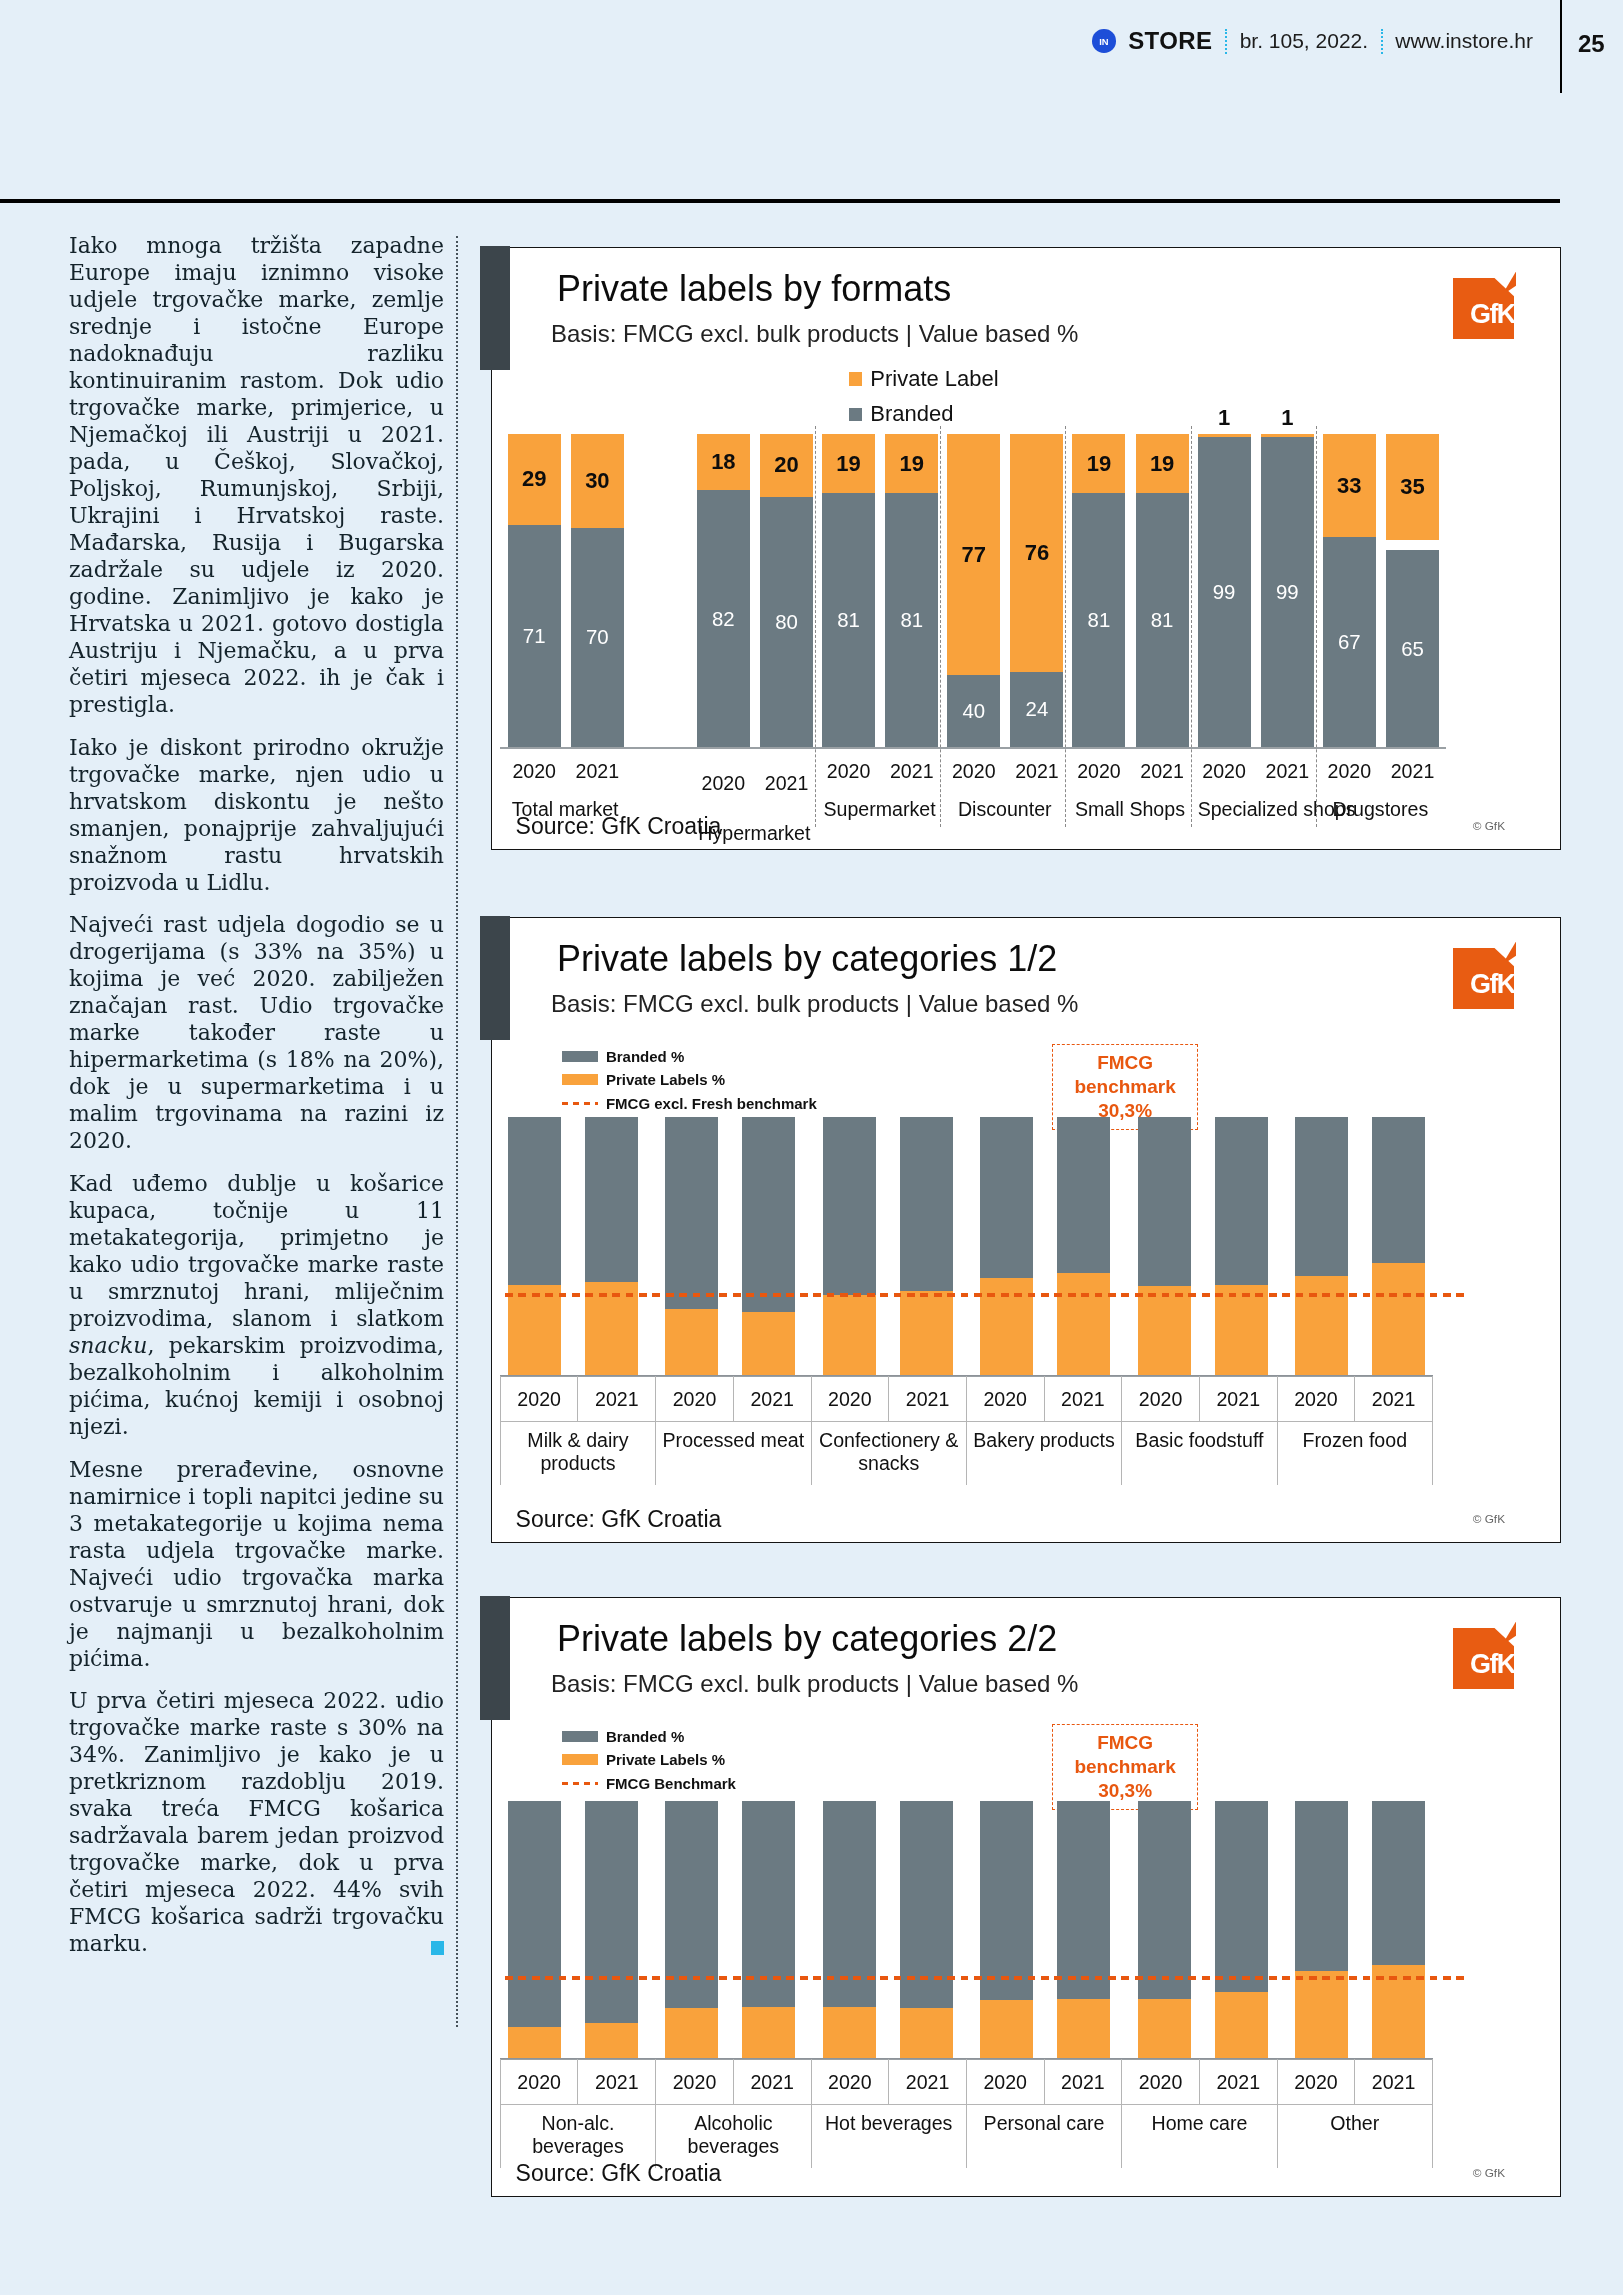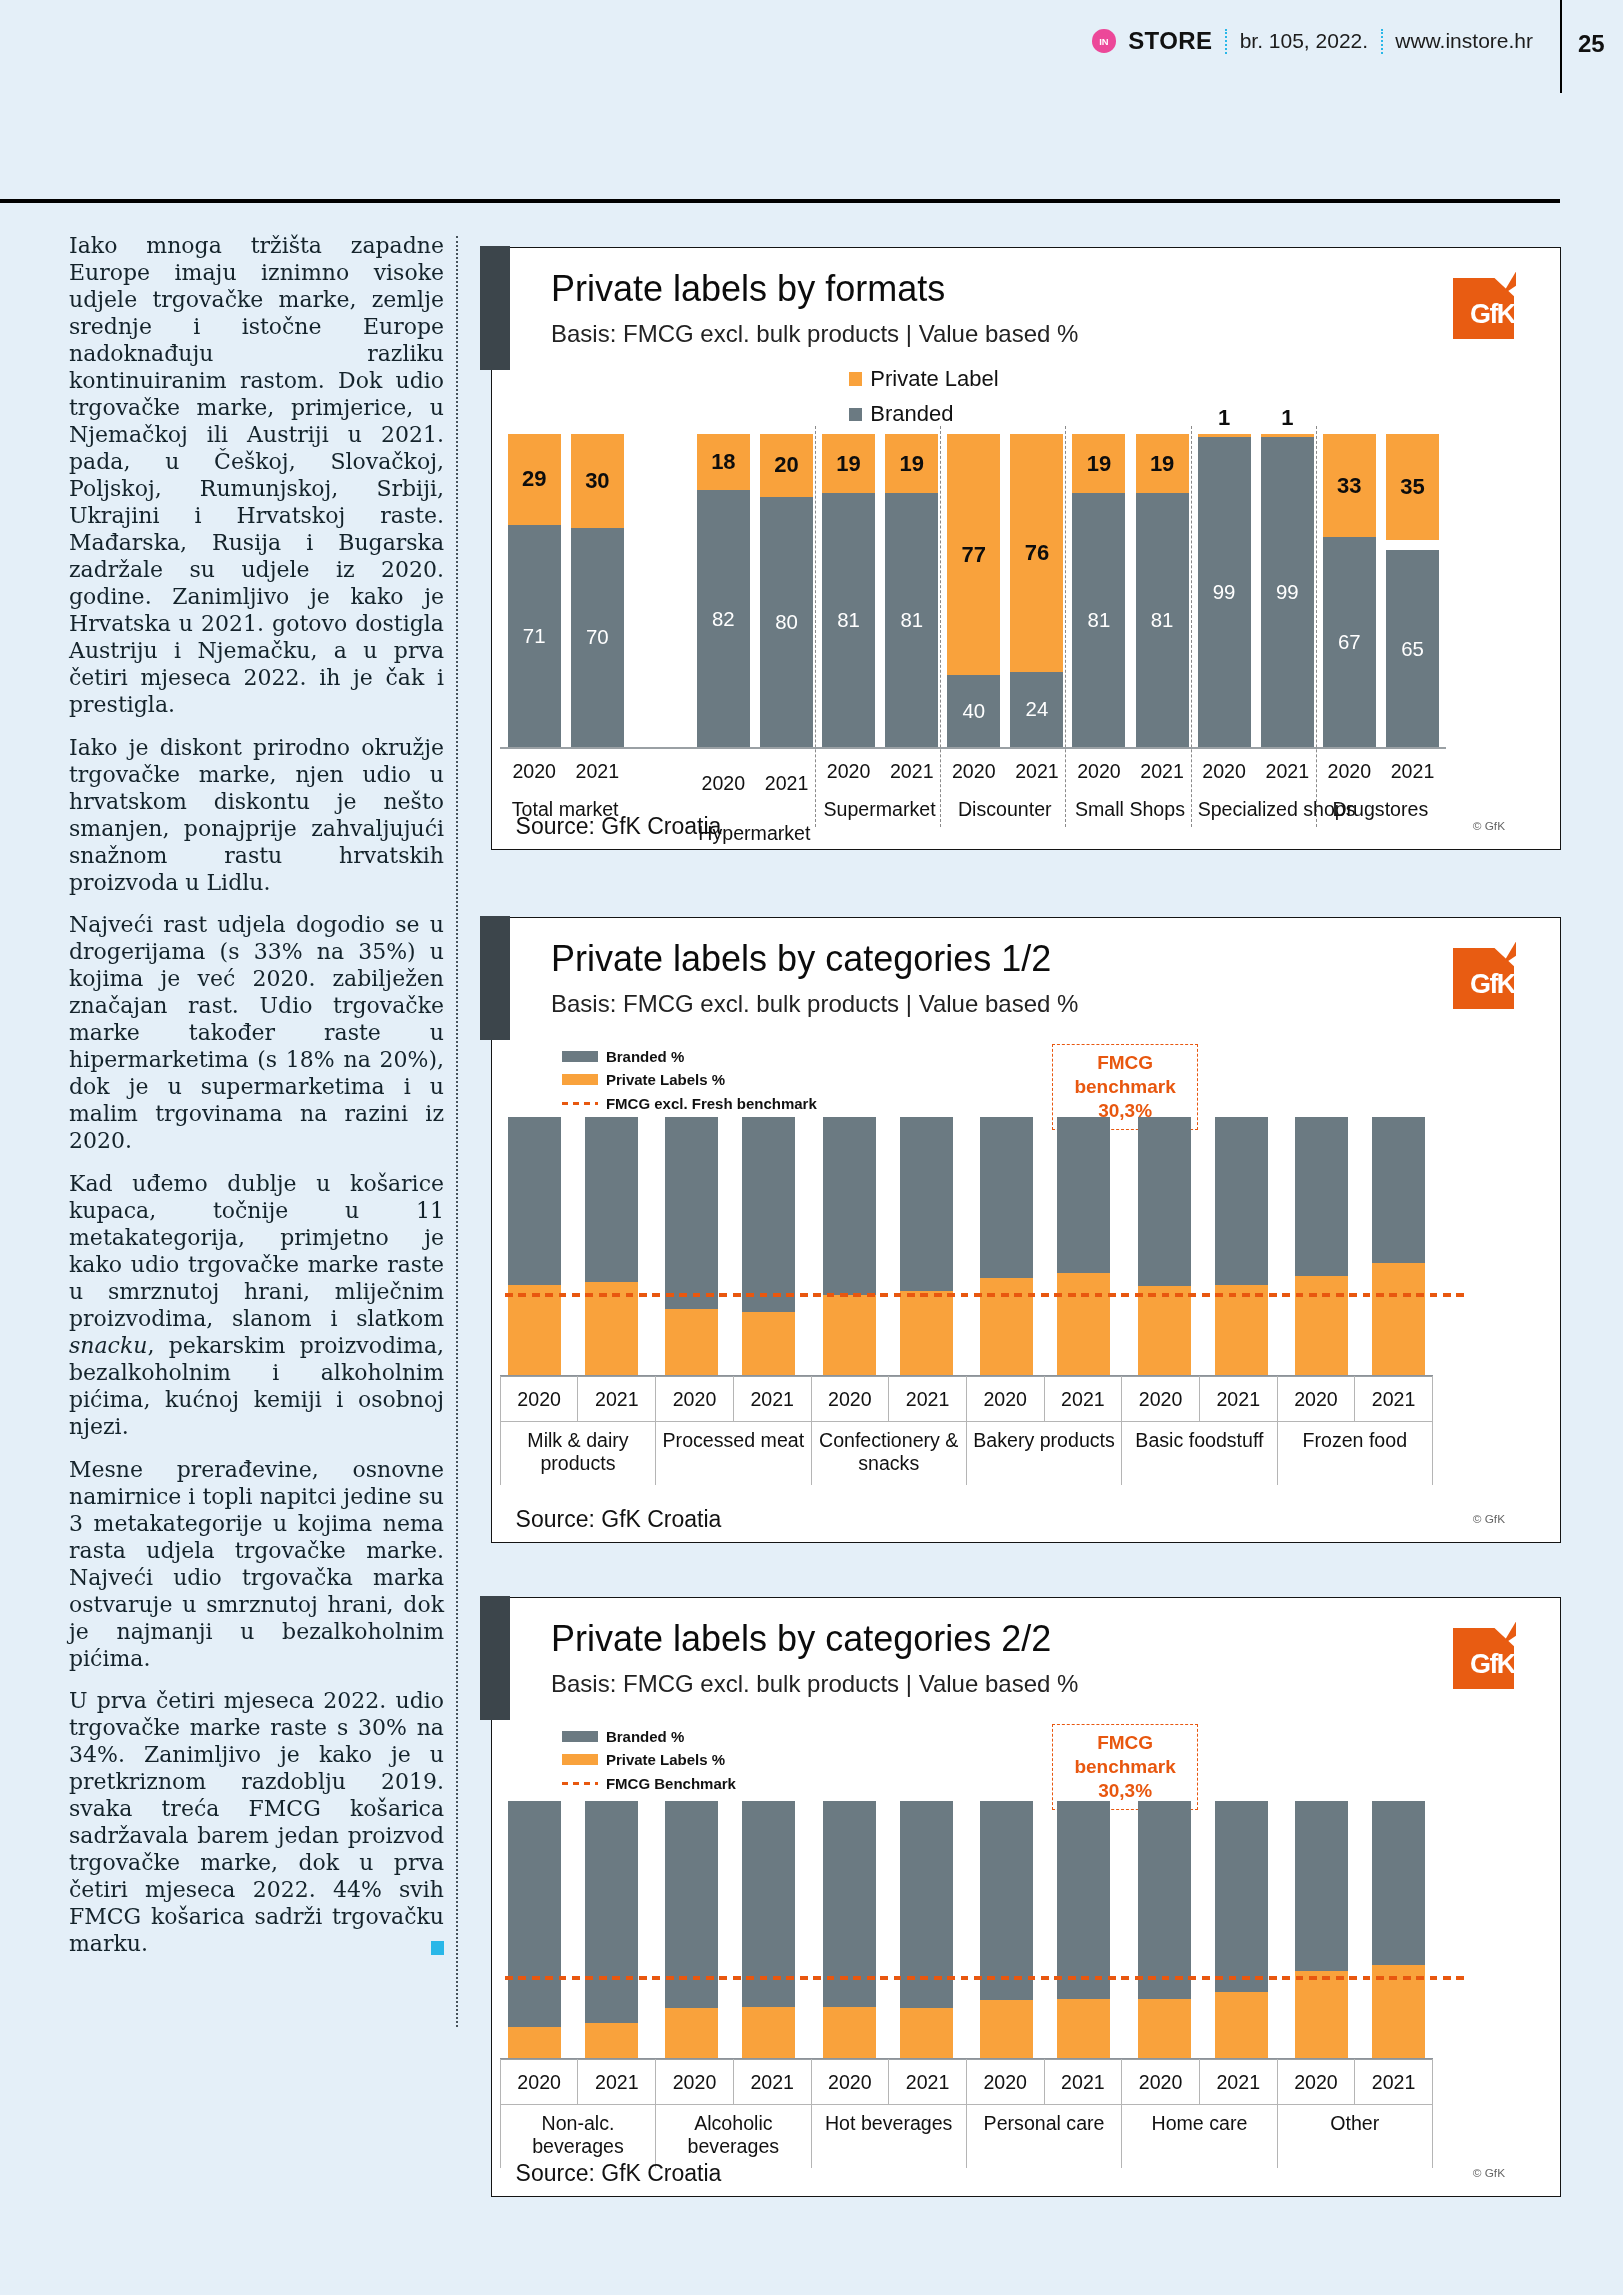--- a/index.html
+++ b/index.html
@@ -1,21 +1,21 @@
 <!DOCTYPE html>
 <html lang="hr" style="font-size:12.6px"><head>
 <meta charset="utf-8">
 <style>
   html,body{margin:0;padding:0;}
   .page{position:relative;width:1623px;height:2295px;background:var(--page-bg,#E4EFF8);
         font-family:"Liberation Sans",sans-serif;overflow:hidden;color:#111;}
 
   
   .masthead{position:absolute;top:27px;right:90px;display:flex;align-items:center;gap:12.6px;}
-  .brand-circle{width:23.6px;height:23.6px;border-radius:50%;background:#ec4899;color:#fff;
+  .brand-circle{width:23.6px;height:23.6px;border-radius:50%;background:#1d4ed8;color:#fff;
         display:flex;align-items:center;justify-content:center;font-size:9.4px;font-weight:bold;}
   .brand-name{font-size:24px;font-weight:bold;letter-spacing:0.4px;}
   .head-sep{width:0;height:25px;border-left:2.4px dotted var(--cyan,#29B7E8);}
   .head-item{font-size:21px;color:#1c1c1c;}
   .page-no-line{position:absolute;top:0;left:1560px;width:2.4px;height:93px;background:#000;}
   .page-no{position:absolute;top:30px;left:1578px;font-size:24px;font-weight:bold;}
   .head-rule{position:absolute;top:199px;left:0;width:1560px;height:3.9px;background:#000;}
 
   
   .article{position:absolute;left:69px;top:232px;width:375px;
@@ -23,21 +23,21 @@
         text-align:justify;color:#14232b;}
   .article p{margin:0 0 15.7px 0;}
   .endmark{display:inline-block;width:13.4px;height:13.4px;background:var(--cyan,#29B7E8);
         float:right;margin-top:11px;}
   .col-divider{position:absolute;left:456px;top:236px;height:1791px;width:0;
         border-left:2.4px dotted #47525a;}
 
   
   .card{position:absolute;left:491px;width:1068px;background:#fff;border:1.6px solid #141414;}
   .accent{position:absolute;left:-11.8px;top:-1.6px;width:30px;height:124px;background:var(--accent,#3C454B);}
-  .chart-title{position:absolute;left:59px;top:20.4px;font-size:36px;font-weight:400;color:#0c0c0c;margin:0;}
+  .chart-title{position:absolute;left:65px;top:20.4px;font-size:36px;font-weight:400;color:#0c0c0c;margin:0;}
   .chart-sub{position:absolute;left:59px;top:72px;font-size:24px;color:#222;}
   .gfk{position:absolute;right:46px;top:30px;width:61px;height:61px;background:var(--gfk,#E85C12);
         clip-path:polygon(0 0,68% 0,100% 30%,100% 100%,0 100%);}
   .gfk-tip{position:absolute;right:44px;top:23.6px;width:23.6px;height:23.6px;background:var(--gfk,#E85C12);
         clip-path:polygon(100% 0,100% 60%,40% 100%);}
   .gfk span{position:absolute;left:17px;bottom:9.4px;color:#fff;font-size:27px;font-weight:bold;letter-spacing:-1.6px;}
 
   
   .legend1{position:absolute;left:357px;top:118px;display:flex;flex-direction:column;gap:9.4px;}
   .legend1 .li{display:flex;align-items:center;gap:7.9px;font-size:22px;}

